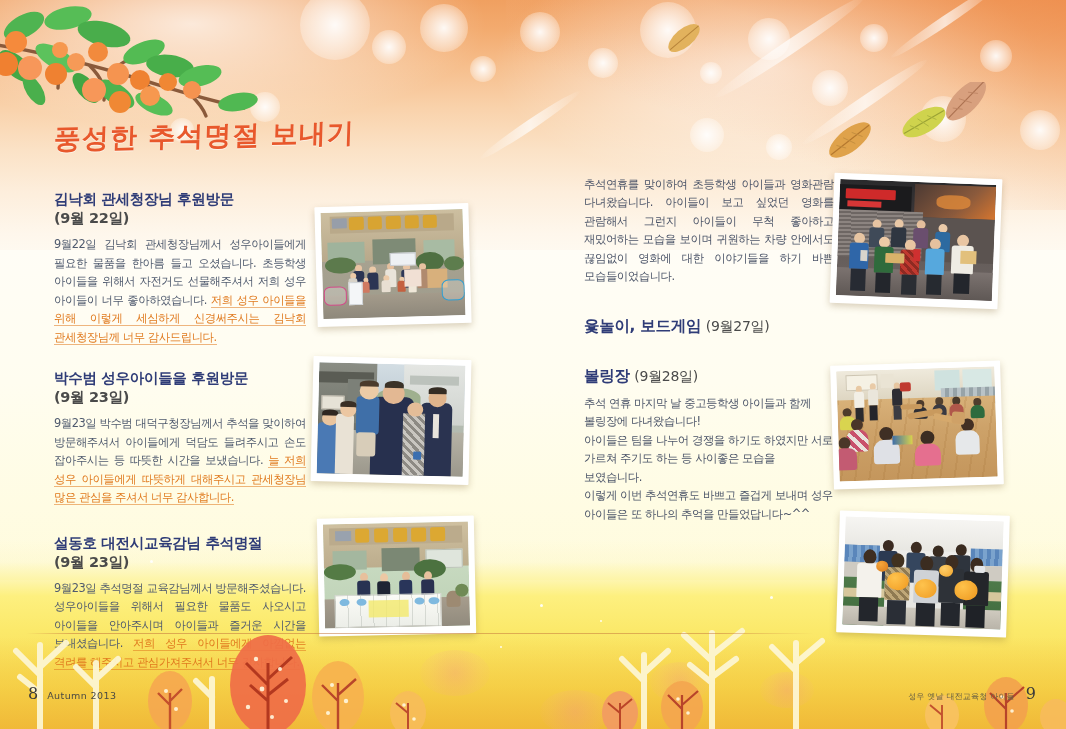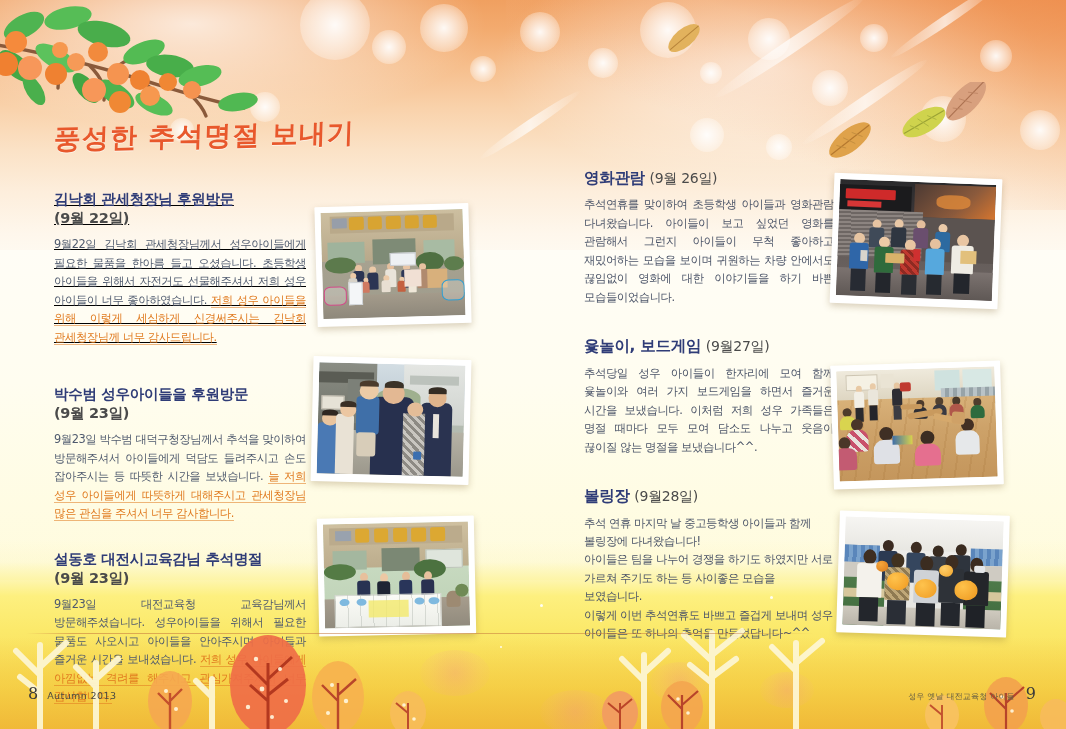--- a/index.html
+++ b/index.html
@@ -242,21 +242,21 @@
       <ellipse cx="30" cy="30" rx="19" ry="9" fill="#e2b25d"></ellipse>
       <path d="M12 30 L 49 30" stroke="#b7843a" stroke-width="1"></path>
     </g>
   </svg>
 
   <div class="title-band"></div>
   <div class="headline">풍성한 추석명절 보내기</div>
 
   <div class="col col-left left">
 
-    <div class="article" style="margin-bottom:39px;text-decoration:underline;">
+    <div class="article" style="margin-bottom:23px;">
       <div class="art-title">
         <span>김낙회 관세청장님 후원방문</span>
         <span class="art-title-2line date">(9월 22일)</span>
       </div>
       <div class="art-body">
         <span>9월22일 김낙회 관세청장님께서 성우아이들에게 필요한 물품을 한아름 들고 오셨습니다. 초등학생 아이들을 위해서 자전거도 선물해주셔서 저희 성우 아이들이 너무 좋아하였습니다. </span><span class="hl">저희 성우 아이들을 위해 이렇게 세심하게 신경써주시는 김낙회 관세청장님께 너무 감사드립니다.</span>
       </div>
     </div>
 
     <div class="article" style="margin-bottom:27px;">
@@ -268,41 +268,36 @@
         <span>9월23일 박수범 대덕구청장님께서 추석을 맞이하여 방문해주셔서 아이들에게 덕담도 들려주시고 손도 잡아주시는 등 따뜻한 시간을 보냈습니다. </span><span class="hl">늘 저희 성우 아이들에게 따뜻하게 대해주시고 관세청장님 많은 관심을 주셔서 너무 감사합니다.</span>
       </div>
     </div>
 
     <div class="article">
       <div class="art-title">
         <span>설동호 대전시교육감님 추석명절</span>
         <span class="art-title-2line date">(9월 23일)</span>
       </div>
       <div class="art-body">
-        <span>9월23일 대전교육청 교육감님께서 방문해주셨습니다. 성우아이들을 위해서 필요한 물품도 사오시고 아이들을 안아주시며 아이들과 즐거운 시간을 보내셨습니다. </span><span class="hl">저희 성우 아이들에게 아낌없는 격려를 해주시고 관심가져주셔서 너무 감사합니다.</span>
+        <span>9월23일 추석명절 교육감님께서 방문해주셨습니다. 성우아이들을 위해서 필요한 물품도 사오시고 아이들을 안아주시며 아이들과 즐거운 시간을 보내셨습니다. </span><span class="hl">저희 성우 아이들에게 아낌없는 격려를 해주시고 관심가져주셔서 너무 감사합니다.</span>
       </div>
     </div>
   </div>
 
   <div class="col col-right right">
 
     <div class="article" style="margin-bottom:30px;">
-      <div class="art-title">
-        <span style="font-size:15.5px;">영화관람</span>
-        <span class="date" style="font-weight:400;font-size:14px;">(9월 26일)</span>
-      </div>
       <div class="art-body">추석연휴를 맞이하여 초등학생 아이들과  영화관람 다녀왔습니다. 아이들이 보고 싶었던 영화를 관람해서 그런지 아이들이 무척 좋아하고 재밌어하는 모습을 보이며 귀원하는 차량 안에서도 끊임없이 영화에 대한 이야기들을 하기 바쁜 모습들이었습니다.</div>
     </div>
 
     <div class="article" style="margin-bottom:30px;">
       <div class="art-title">
         <span style="font-size:15.5px;">윷놀이, 보드게임</span>
         <span class="date" style="font-weight:400;font-size:14px;">(9월27일)</span>
       </div>
-      <div class="art-body">추석당일 성우 아이들이 한자리에 모여 함께 윷놀이와 여러 가지 보드게임을 하면서 즐거운 시간을 보냈습니다. 이처럼 저희 성우 가족들은 명절 때마다 모두 모여 담소도 나누고 웃음이 끊이질 않는 명절을 보냈습니다^^.</div>
     </div>
 
     <div class="article">
       <div class="art-title">
         <span style="font-size:15.5px;">볼링장</span>
         <span class="date" style="font-weight:400;font-size:14px;">(9월28일)</span>
       </div>
       <div class="art-body" style="white-space:pre-line;text-align:left;">추석 연휴 마지막 날 중고등학생 아이들과 함께 볼링장에 다녀왔습니다!
 아이들은 팀을 나누어 경쟁을 하기도 하였지만 서로 가르쳐 주기도 하는 등 사이좋은 모습을 보였습니다.
 이렇게 이번 추석연휴도 바쁘고 즐겁게 보내며 성우 아이들은 또 하나의 추억을 만들었답니다~^^</div>

